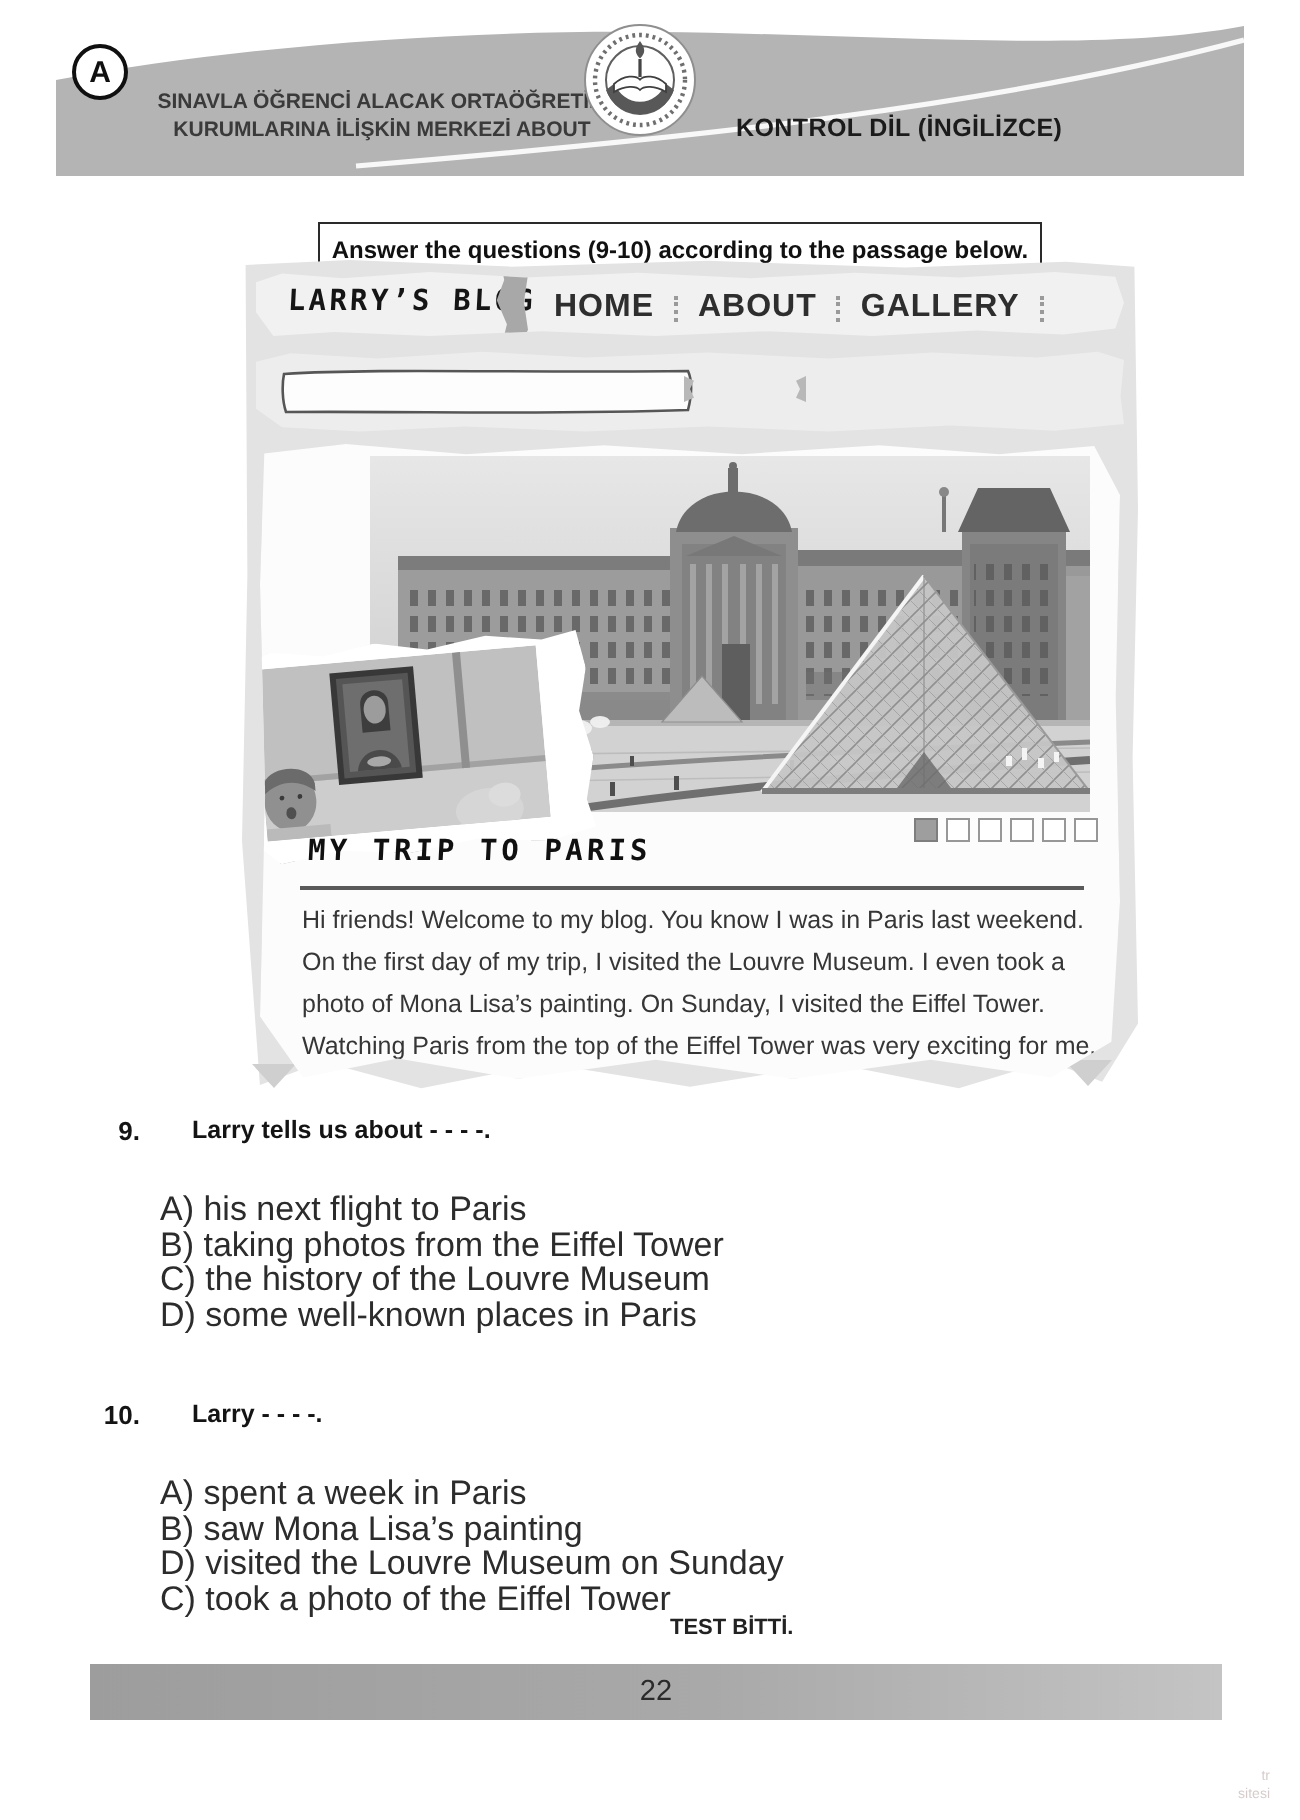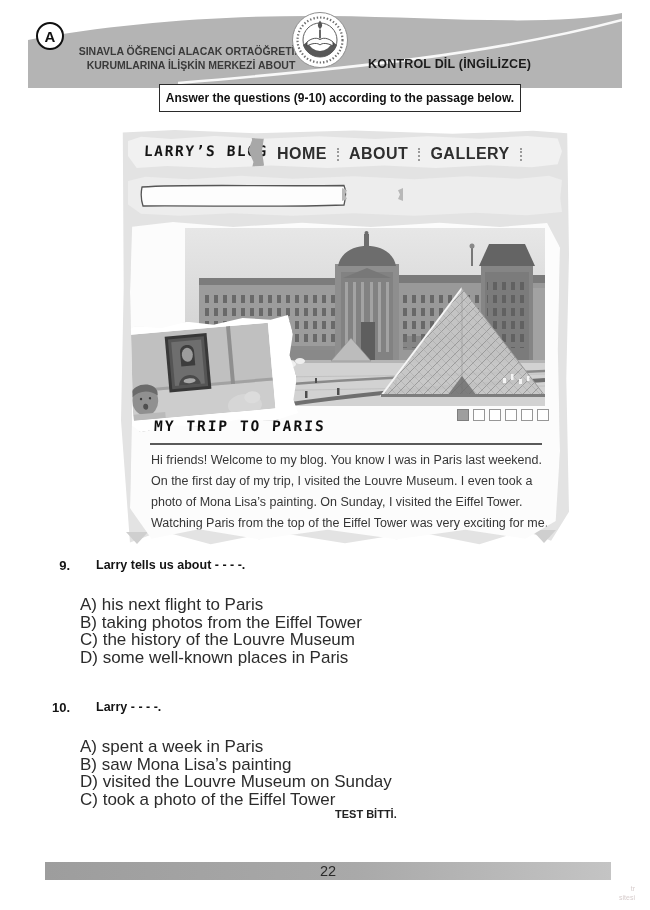--- a/index.html
+++ b/index.html
@@ -17,21 +17,21 @@
     background:#fff;display:flex;align-items:center;justify-content:center;
     font-weight:bold;font-size:15px;color:#101010;z-index:3;
   }
   #hdr-left{left:72px;top:44px;width:238px;text-align:center;font-weight:bold;
     font-size:10.5px;line-height:14px;color:#3a3a3a;z-index:3;}
   #logo{left:291px;top:11px;width:58px;height:58px;z-index:3;}
   #hdr-right{left:368px;top:57px;font-weight:bold;font-size:12.5px;color:#1b1b1b;z-index:3;letter-spacing:.2px;}
 
   
   #instruction{
-    left:159px;top:84px;width:352px;border:1.6px solid #2a2a2a;background:#fff;
+    left:159px;top:111px;width:352px;border:1.6px solid #2a2a2a;background:#fff;
     font-weight:bold;font-size:12px;text-align:center;padding:6px 4px;color:#111;
   }
 
   
   #backdrop{left:121px;top:130px;width:448px;height:415px;background:#e3e3e3;
     clip-path:polygon(0.4% 0.6%,12% 0%,30% 0.8%,52% 0.1%,74% 0.9%,92% 0.2%,99.6% 0.8%,100% 30%,99.4% 60%,100% 92%,96% 99%,90% 96.5%,80% 99.8%,66% 96.8%,50% 99.6%,34% 96.8%,20% 99.8%,9% 96.6%,2% 99.4%,0% 70%,0.6% 38%);}
   .tri{width:0;height:0;border-style:solid;}
   #tri-l{left:126px;top:532px;border-width:12px 11px 0 11px;border-color:#cfcfcf transparent transparent transparent;}
   #tri-r{left:532px;top:530px;border-width:13px 12px 0 12px;border-color:#cfcfcf transparent transparent transparent;}
 
@@ -80,21 +80,21 @@
   .q-num{position:absolute;left:36px;width:34px;text-align:right;font-weight:bold;font-size:13px;color:#141414;}
   .q-stem{position:absolute;left:80px;font-weight:bold;font-size:12.5px;color:#141414;padding-left:16px;}
   .q-opts{position:absolute;left:80px;font-size:17px;line-height:17.5px;color:#2c2c2c;}
   #q9-num,#q9-stem{top:558px;}
   #q9-opts{top:596px;}
   #q10-num,#q10-stem{top:700px;}
   #q10-opts{top:738px;}
 
   
   #endnote{left:335px;top:806px;font-weight:bold;font-size:11px;line-height:17px;color:#222;}
-  #footer-bar{left:45px;top:862px;width:566px;height:18px;
+  #footer-bar{left:45px;top:832px;width:566px;height:28px;
     background:linear-gradient(90deg,#9d9d9d,#a9a9a9 55%,#c4c4c4);
     display:flex;align-items:center;justify-content:center;font-size:14.5px;color:#2a2a2a;}
   #watermark{left:545px;top:884px;width:90px;text-align:right;font-size:7px;line-height:9px;
     color:rgba(165,140,140,0.45);}
 </style>
 </head>
 <body>
 
 <div class="abs" id="banner">
   <svg width="594" height="76" viewBox="0 0 594 76">

